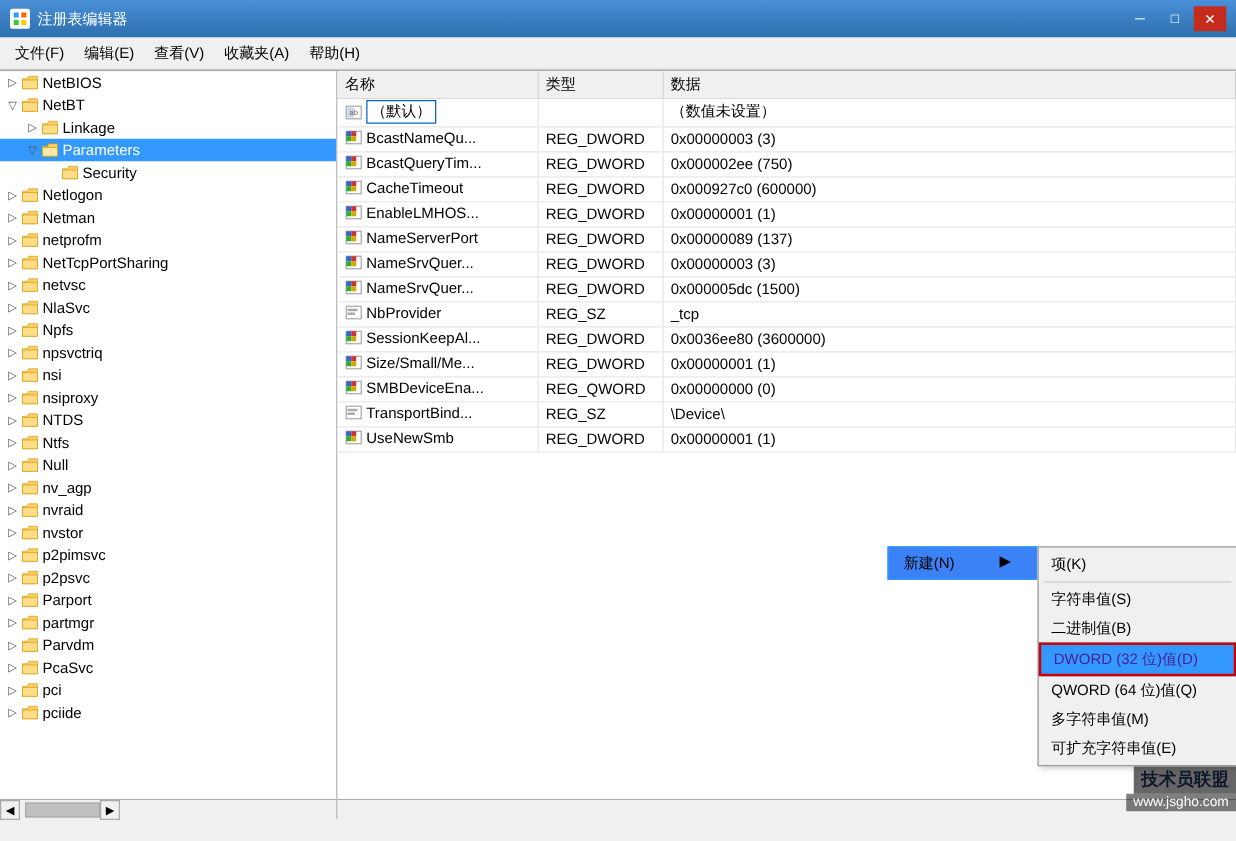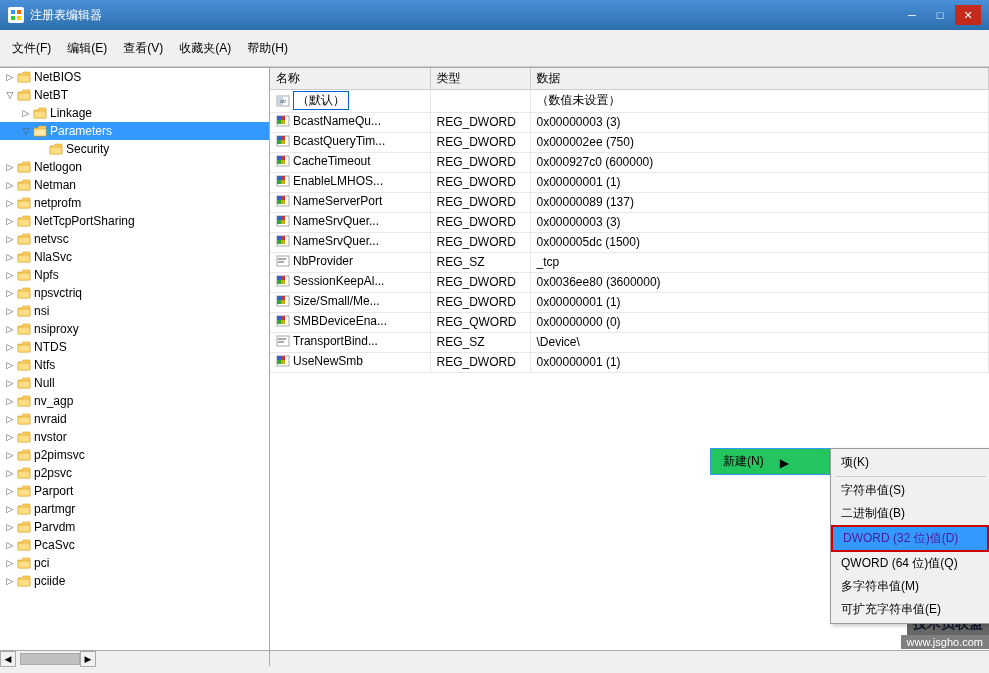--- a/index.html
+++ b/index.html
@@ -55,21 +55,21 @@
       font-size: 11px;
       color: white;
       border: none;
       background: transparent;
     }
     .title-btn.close { background: #c42b1c; }
 
     
     .menu-bar {
       background: #f0f0f0;
-      height: 37px;
+      height: 26px;
       display: flex;
       align-items: center;
       padding: 0 4px;
       border-bottom: 1px solid #ccc;
     }
     .menu-item {
       padding: 2px 8px;
       cursor: pointer;
       font-size: 12px;
       color: #000;
@@ -874,21 +874,21 @@
               <td>0x00000001 (1)</td>
             </tr>
           </tbody>
         </table>
       </div>
 
       <div class="context-menu-overlay">
         <div class="submenu-container">
 
           <div style="position:relative;">
-            <div style="background:#22c55e;border:1px solid #3399ff;padding:4px 12px;font-size:12px;display:flex;align-items:flex-end;gap:16px;cursor:pointer;white-space:nowrap;min-width:120px;">
+            <div style="background:#3b82f6;border:1px solid #3399ff;padding:4px 12px;font-size:12px;display:flex;align-items:flex-start;gap:36px;cursor:pointer;white-space:nowrap;min-width:120px;">
               <span>新建(N)</span>
               <span>▶</span>
             </div>
 
             <div class="submenu-popup" style="left:120px;top:0;">
               <div class="ctx-item">项(K)</div>
               <div class="ctx-separator"></div>
               <div class="ctx-item">字符串值(S)</div>
               <div class="ctx-item">二进制值(B)</div>
               <div class="dword-item">DWORD (32 位)值(D)</div>

